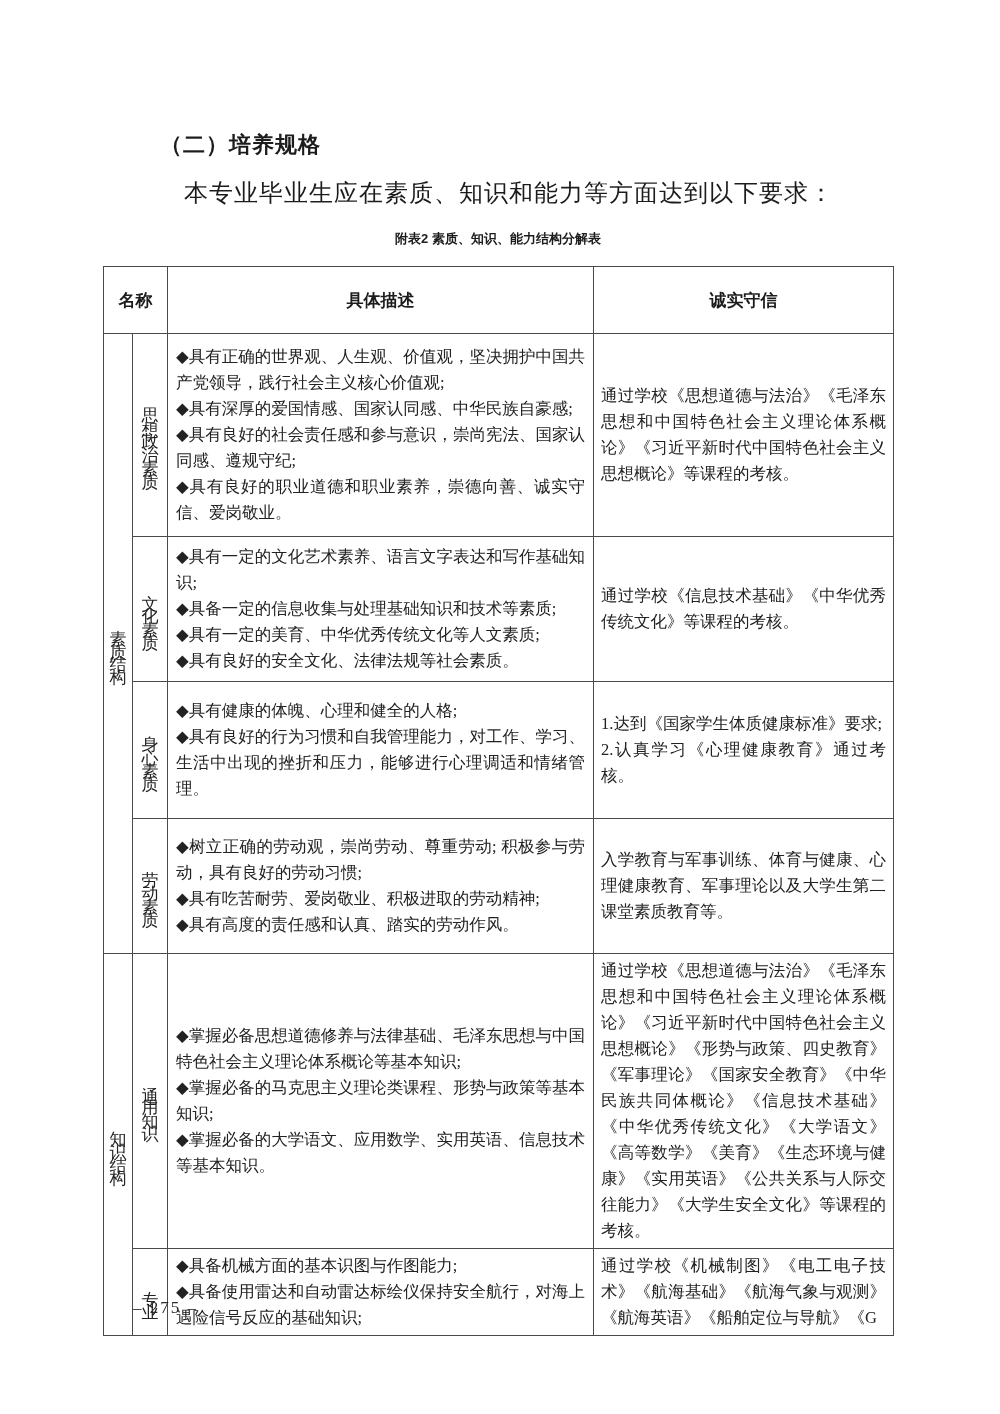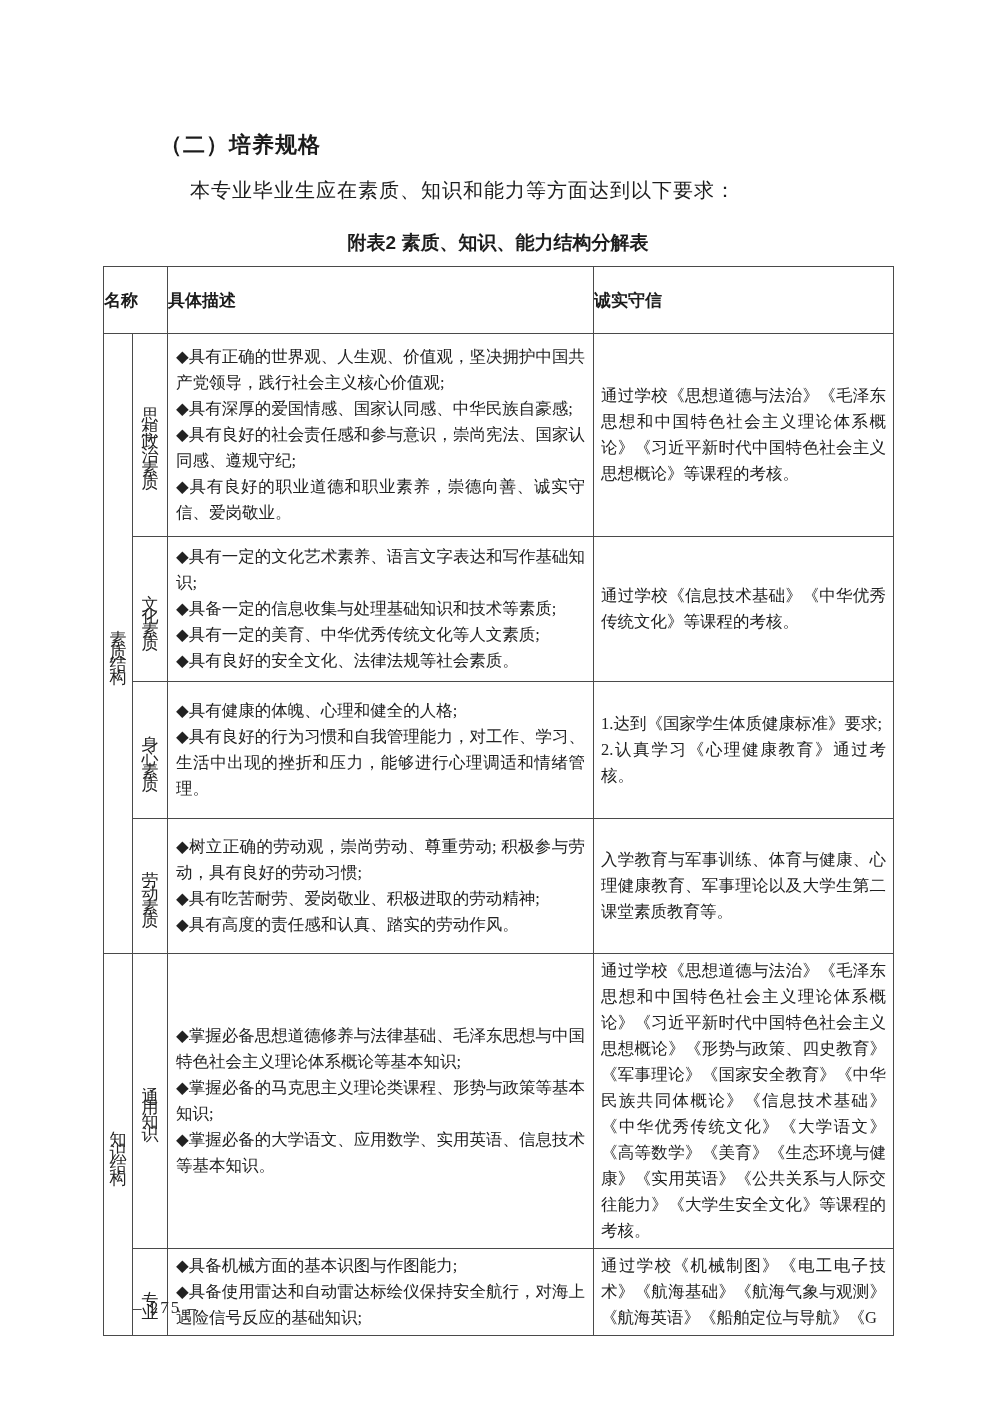--- a/index.html
+++ b/index.html
@@ -17,50 +17,50 @@
   .heading {
     position: absolute;
     left: 160px; top: 130px;
     font-family: "Liberation Sans", "DejaVu Sans", sans-serif;
     font-size: 22px; font-weight: bold;
     letter-spacing: 1px;
     color: #1c1c1c;
   }
   .intro {
     position: absolute;
-    left: 190px; top: 177px;
-    font-size: 20px;
+    left: 184px; top: 177px;
+    font-size: 24px;
     letter-spacing: 1px;
     color: #1c1c1c;
   }
   .caption {
     position: absolute;
     left: 103px; top: 230px;
     width: 790px;
     text-align: center;
     font-family: "Liberation Sans", "DejaVu Sans", sans-serif;
-    font-size: 19px; font-weight: bold;
+    font-size: 13px; font-weight: bold;
     color: #1c1c1c;
   }
   table.spec {
     position: absolute;
     left: 103px; top: 266px;
     width: 790px;
     border-collapse: collapse;
     table-layout: fixed;
   }
   table.spec th, table.spec td {
     border: 1px solid #4a4a4a;
     vertical-align: middle;
     overflow: hidden;
   }
   table.spec th {
     font-family: "Liberation Sans", "DejaVu Sans", sans-serif;
     font-size: 17px; font-weight: bold;
-    text-align: left;
+    text-align: center;
     color: #1c1c1c;
   }
   tr.header-row { height: 67px; }
   td.group-cell, td.cat-cell { text-align: center; }
   .vtext {
     display: inline-block;
     writing-mode: vertical-rl;
     text-orientation: upright;
     font-size: 17px;
     letter-spacing: 13px;

